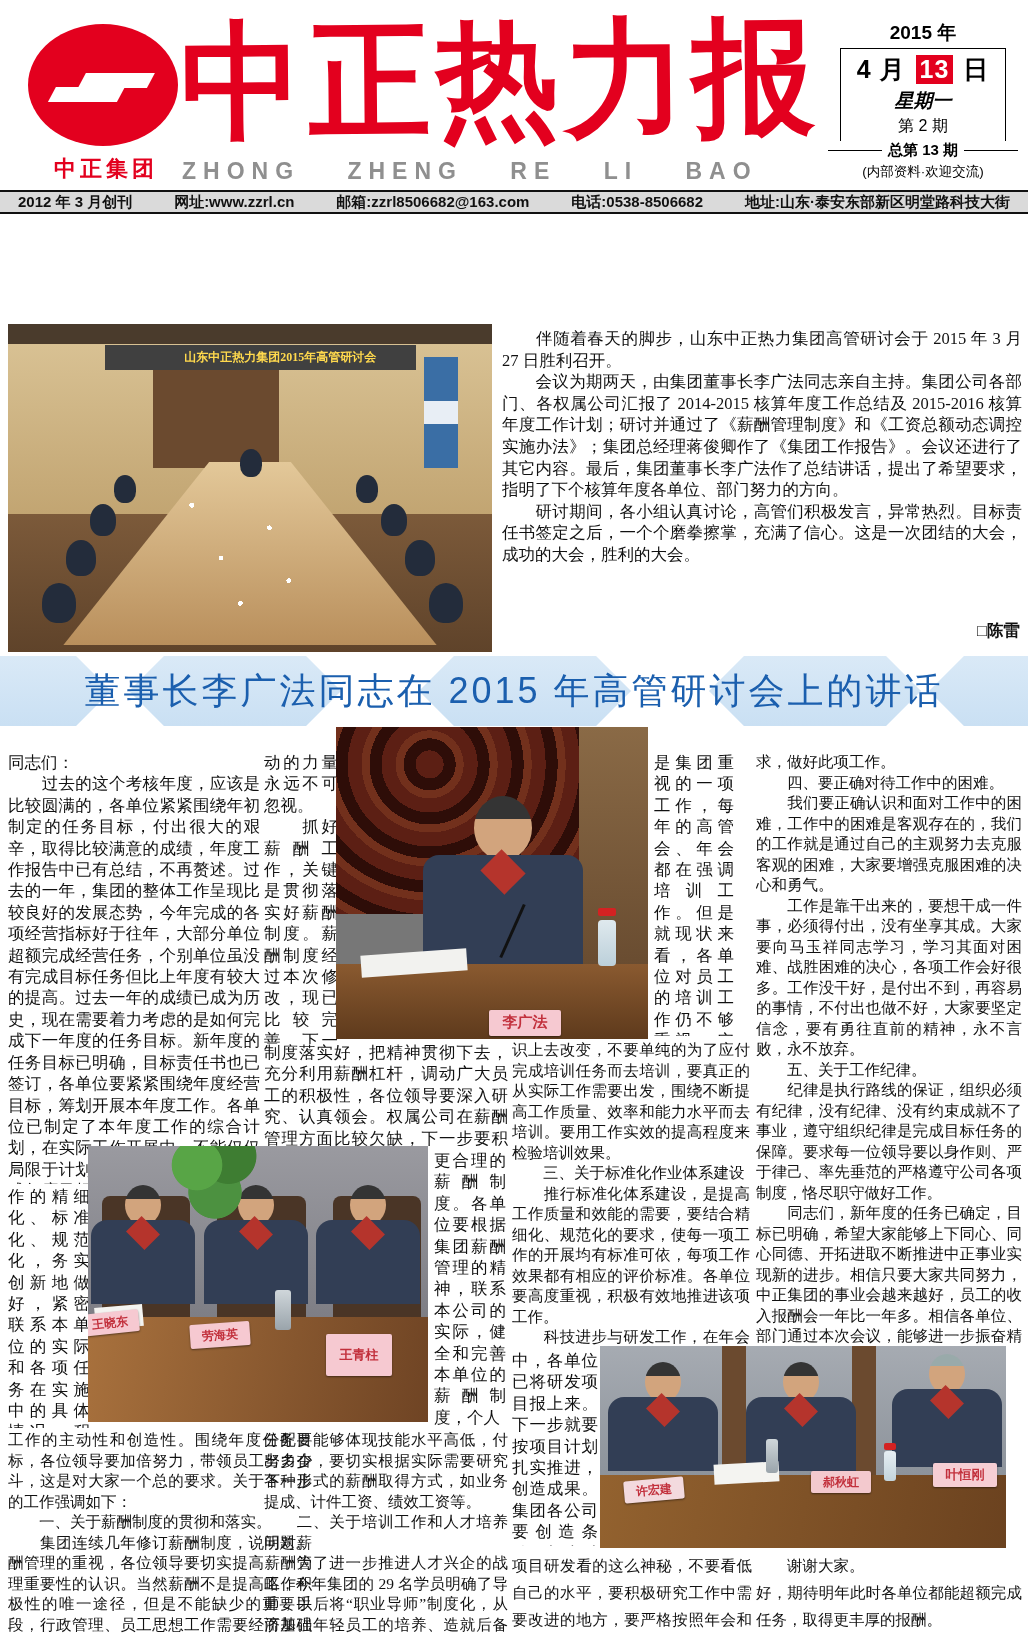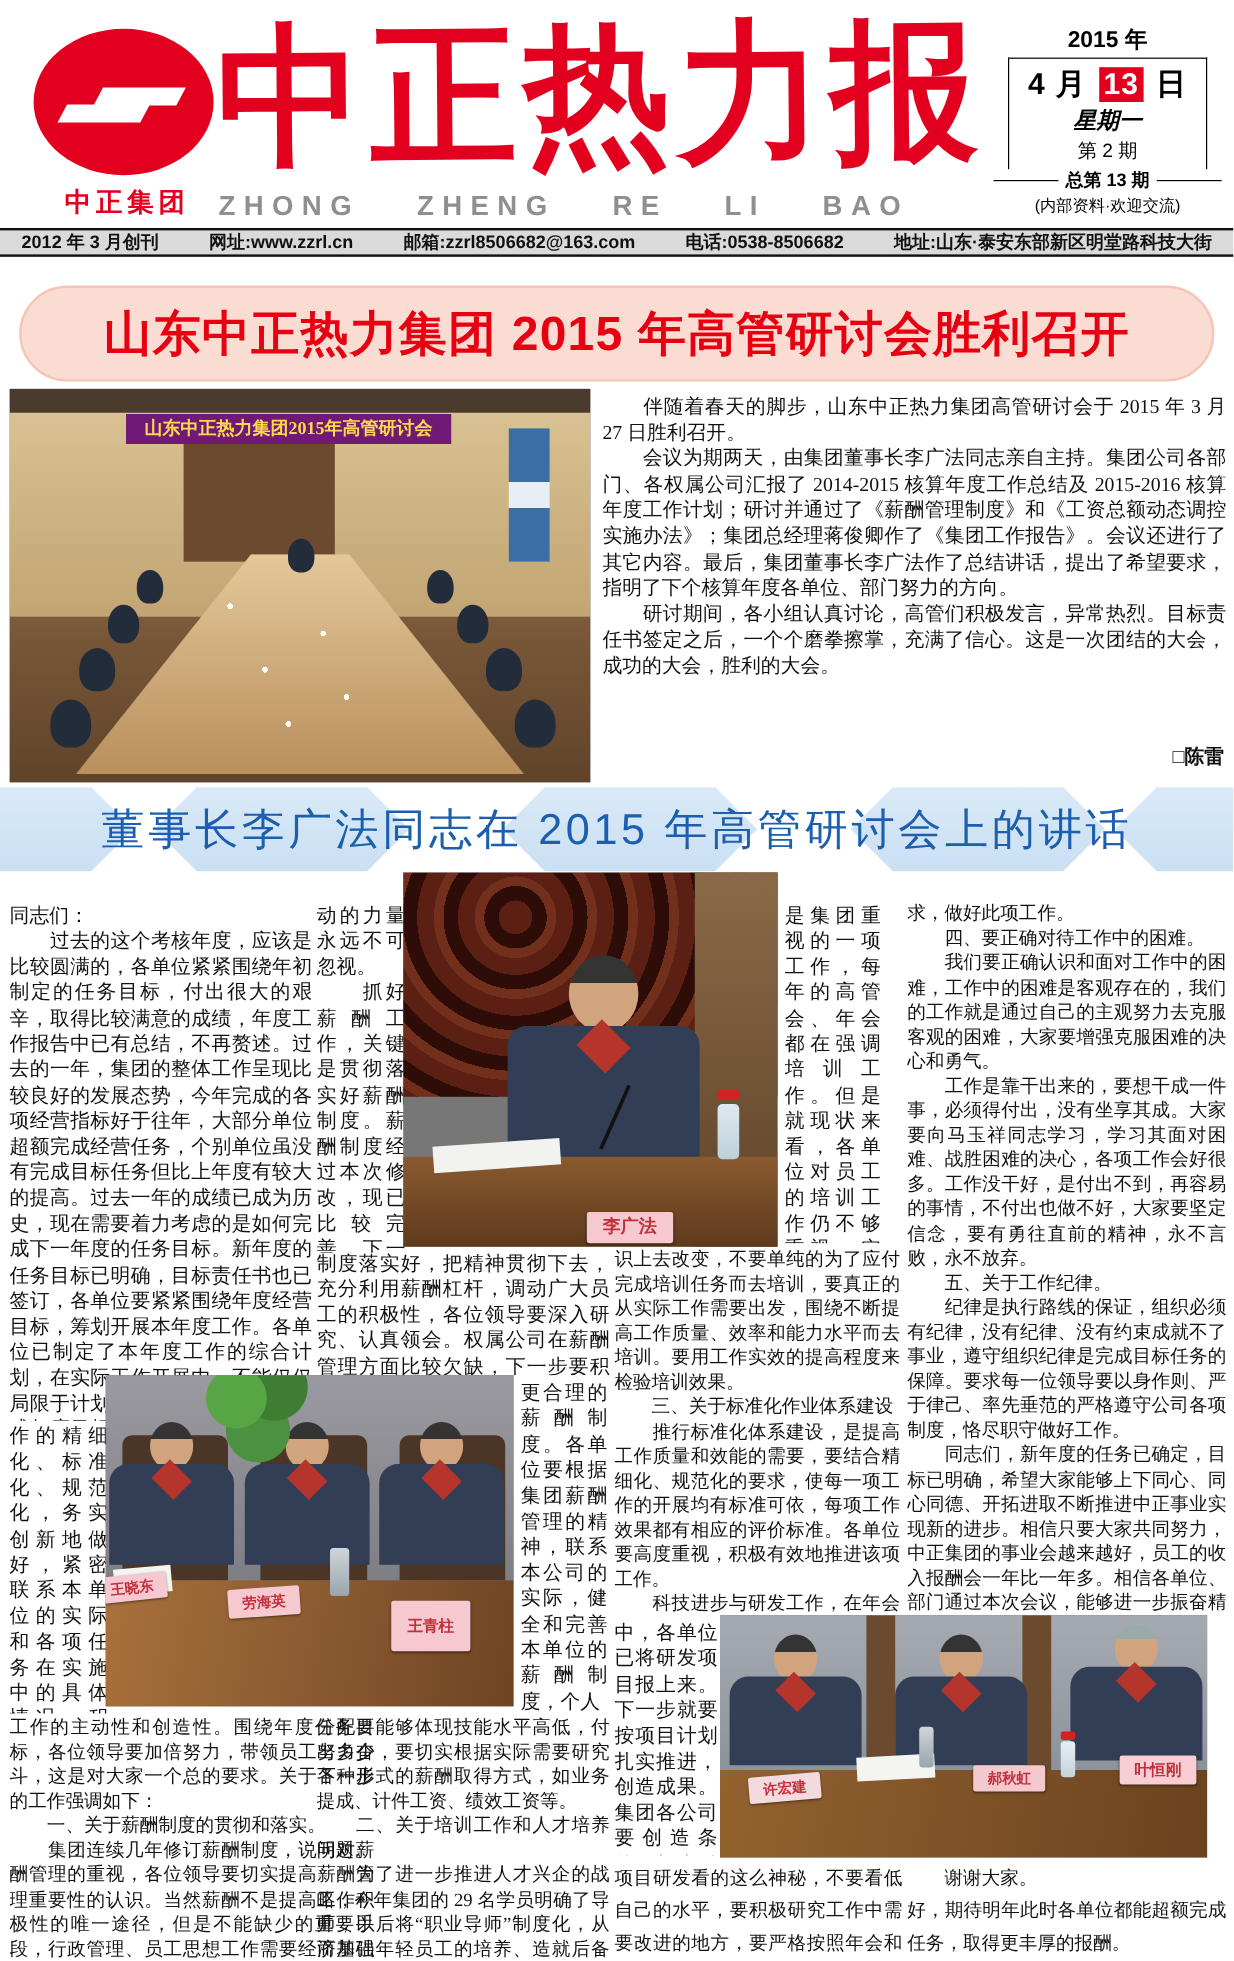--- a/index.html
+++ b/index.html
@@ -106,30 +106,27 @@
   </div>
 
   <div class="infobar">
     <span>2012 年 3 月创刊</span>
     <span>网址:www.zzrl.cn</span>
     <span>邮箱:zzrl8506682@163.com</span>
     <span>电话:0538-8506682</span>
     <span>地址:山东·泰安东部新区明堂路科技大街</span>
   </div>
 
-  <div class="h1box">
-    <span>山东中正热力集团 2015 年高管研讨会胜利召开</span>
-  </div>
 
   <div class="ph" style="left:8px;top:324px;width:484px;height:328px;">
     <div class="abs" style="left:0;top:0;width:100%;height:6%;background:#4a3b2c;"></div>
     <div class="abs" style="left:0;top:6%;width:100%;height:52%;background:linear-gradient(#d8c193,#c2a572);"></div>
     <div class="abs" style="left:30%;top:12%;width:26%;height:32%;background:#6b4a2f;"></div>
     <div class="abs" style="left:86%;top:10%;width:7%;height:34%;background:linear-gradient(#3a6ea5 40%,#e8eef5 40% 60%,#3a6ea5 60%);"></div>
-    <div class="abs" style="left:20%;top:6.5%;width:56%;height:7.5%;background:#701a75;display:flex;align-items:center;justify-content:center;color:#ffd94d;font-size:15px;font-weight:bold;white-space:nowrap;">山东中正热力集团2015年高管研讨会</div>
+    <div class="abs" style="left:20%;top:6.5%;width:56%;height:7.5%;background:#404040;display:flex;align-items:center;justify-content:center;color:#ffd94d;font-size:12px;font-weight:bold;white-space:nowrap;padding-left:40px;">山东中正热力集团2015年高管研讨会</div>
     <div class="abs" style="left:0;top:58%;width:100%;height:42%;background:linear-gradient(#7c5a3a,#5f432a);"></div>
     <div class="abs" style="left:8%;top:42%;width:84%;height:56%;clip-path:polygon(40% 0,60% 0,96% 100%,4% 100%);background:linear-gradient(#e3c899,#b98f5c);"></div>
     <div class="abs" style="left:30%;top:46%;width:40%;height:46%;background:radial-gradient(circle 4px at 20% 20%,#fff 60%,transparent 61%),radial-gradient(circle 4px at 60% 35%,#fff 60%,transparent 61%),radial-gradient(circle 4px at 35% 55%,#fff 60%,transparent 61%),radial-gradient(circle 4px at 70% 70%,#fff 60%,transparent 61%),radial-gradient(circle 4px at 45% 85%,#fff 60%,transparent 61%);"></div>
     <div class="pp" style="left:22%;top:46%;"></div>
     <div class="pp" style="left:17%;top:55%;width:26px;height:32px;"></div>
     <div class="pp" style="left:12%;top:66%;width:30px;height:36px;"></div>
     <div class="pp" style="left:7%;top:79%;width:34px;height:40px;"></div>
     <div class="pp" style="left:72%;top:46%;"></div>
     <div class="pp" style="left:77%;top:55%;width:26px;height:32px;"></div>
     <div class="pp" style="left:82%;top:66%;width:30px;height:36px;"></div>

